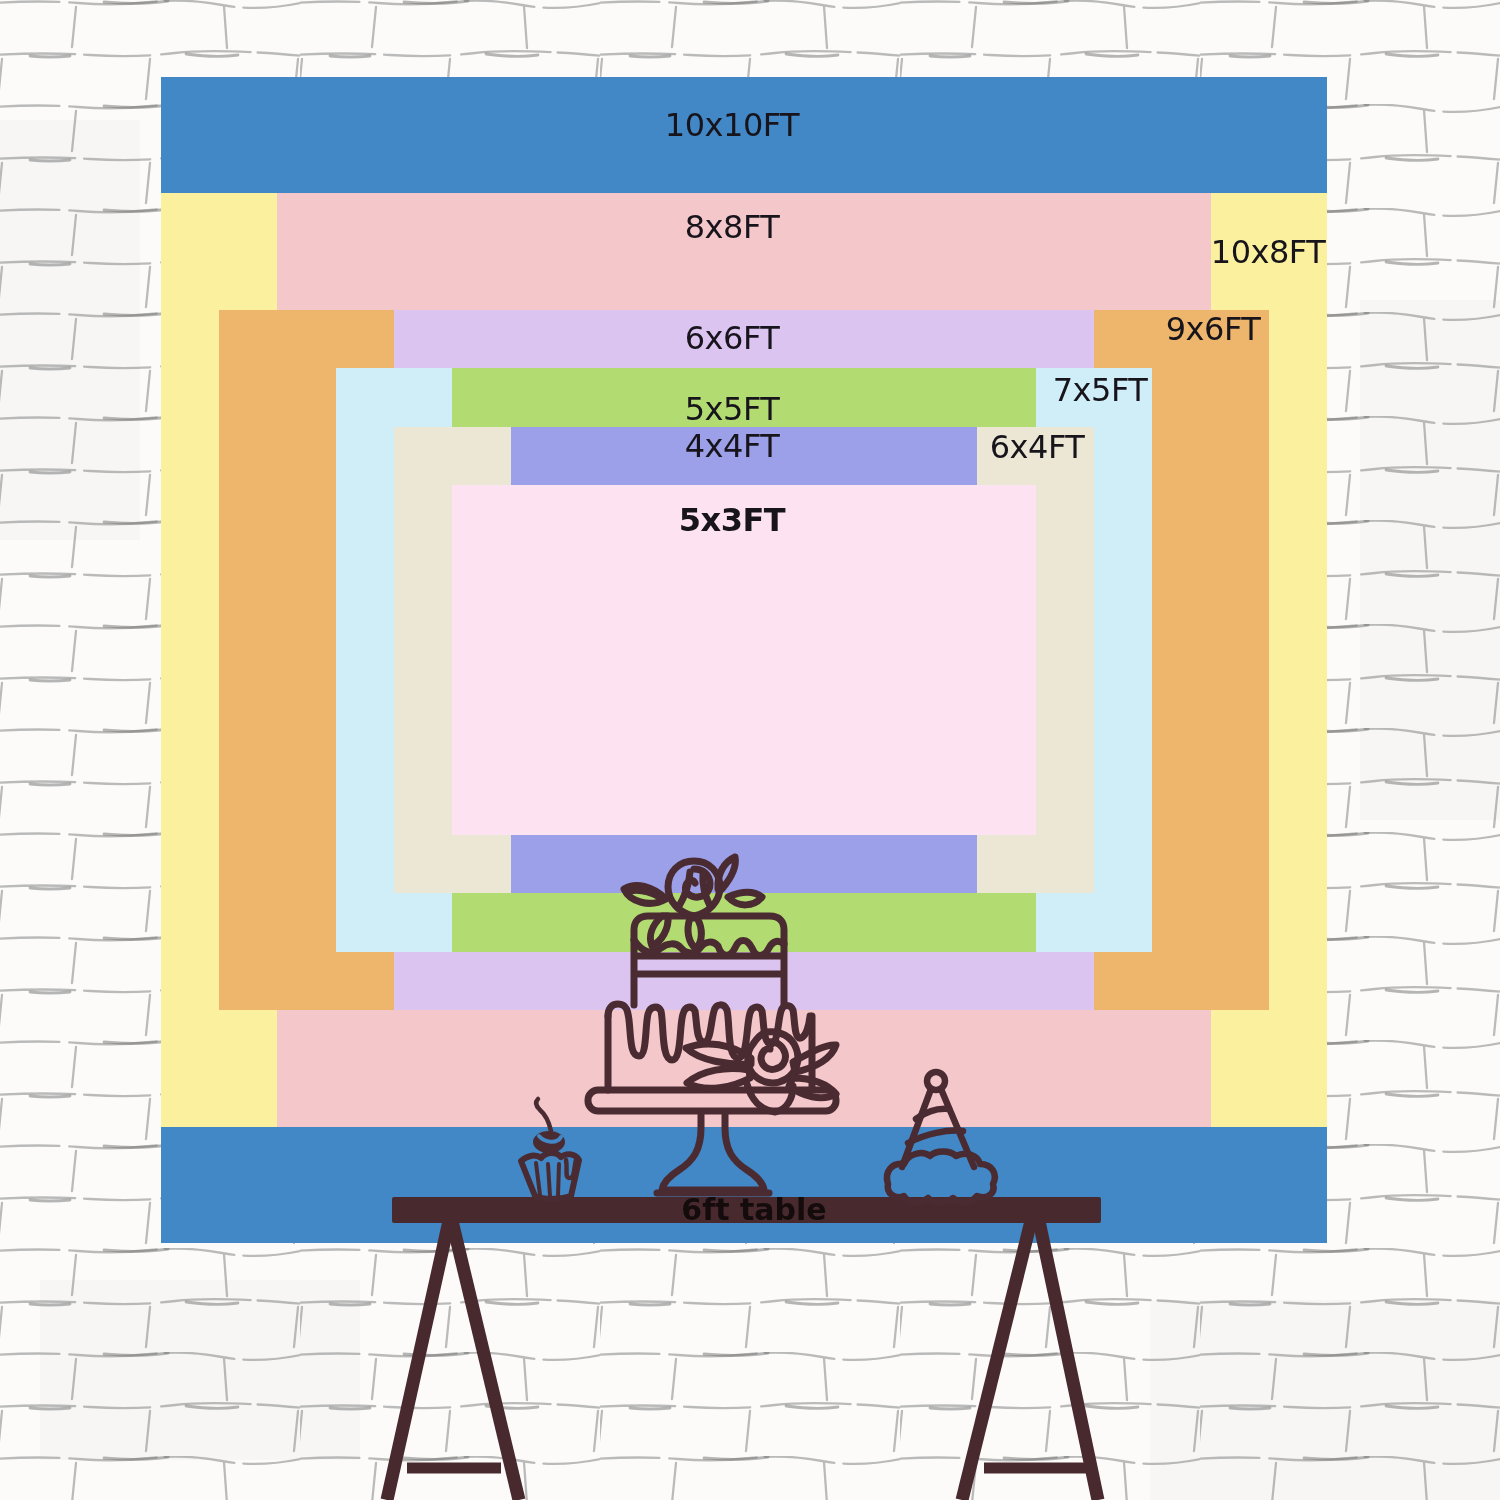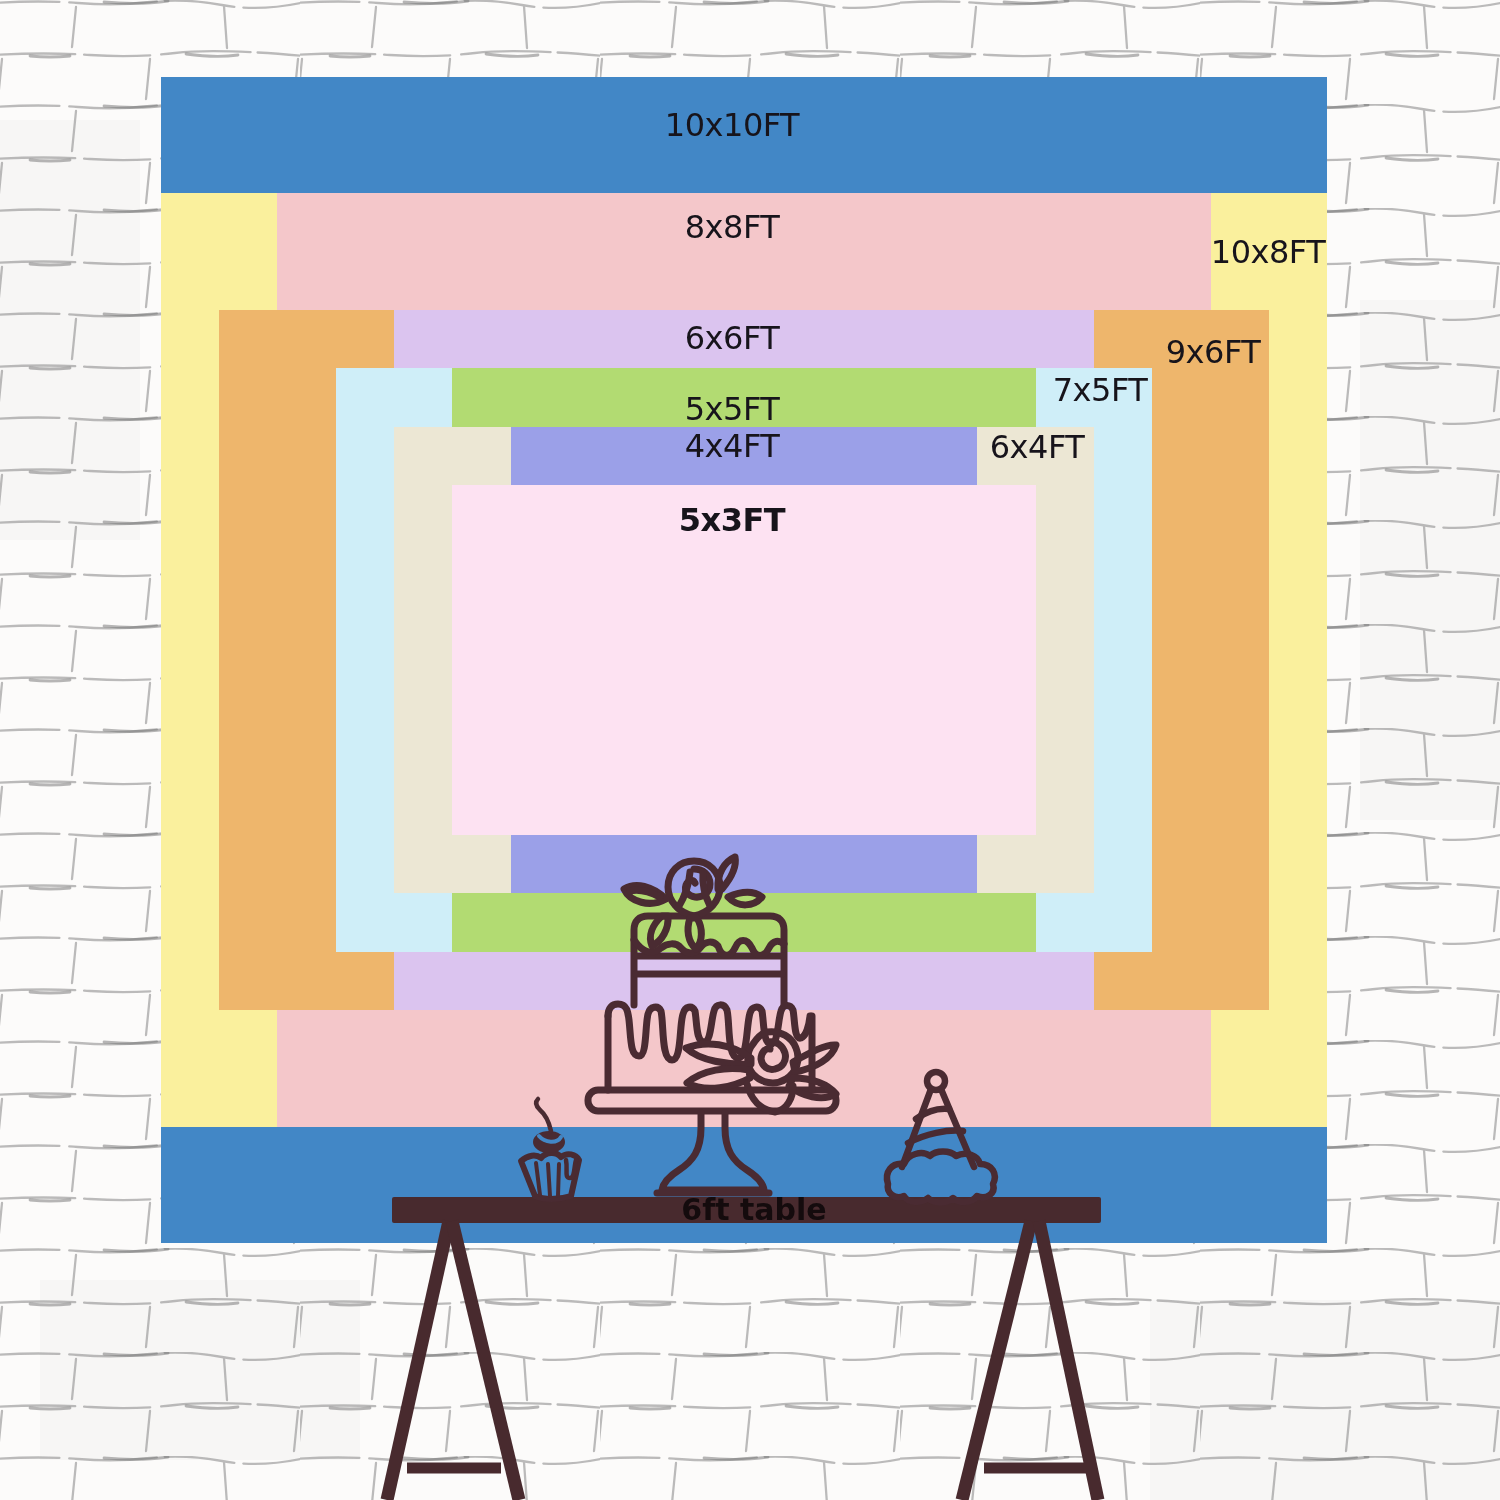--- a/index.html
+++ b/index.html
@@ -23,21 +23,21 @@
   .r8{left:350px;top:350px;width:466px;height:466px;z-index:9;}
   .r9{left:291px;top:408px;width:584px;height:350px;z-index:10;}
   .size-label{
     position:absolute;z-index:40;transform:translate(-50%,-50%);
     font-size:32px;font-weight:500;letter-spacing:-0.5px;
     color:#17141b;white-space:nowrap;
   }
   .l0{left:571px;top:48px;}
   .l1{left:1107px;top:140px;margin-top:35px;}
   .l2{left:571px;top:150px;}
-  .l3{left:1052px;top:275px;text-align:center;}
+  .l3{left:1052px;top:252px;text-align:center;}
   .l4{left:571px;top:261px;}
   .l5{left:939px;top:313px;}
   .l6{left:571px;top:313px;margin-top:19px;}
   .l7{left:876px;top:370px;}
   .l8{left:571px;top:369px;}
   .l9{left:571px;top:443px;font-weight:bold;}
   
   .art{position:absolute;left:0;top:0;width:1500px;height:1500px;z-index:15;}
   .table-label{
     position:absolute;left:745px;top:1209px;transform:translate(-50%,-50%);

